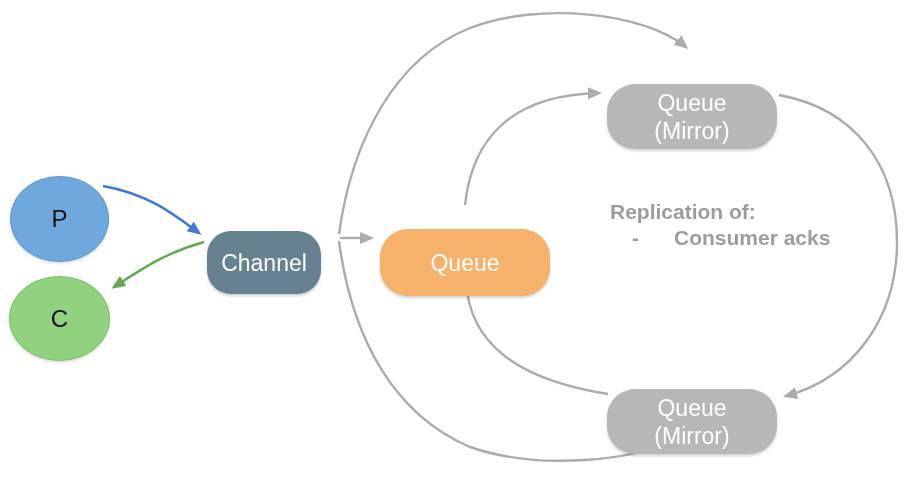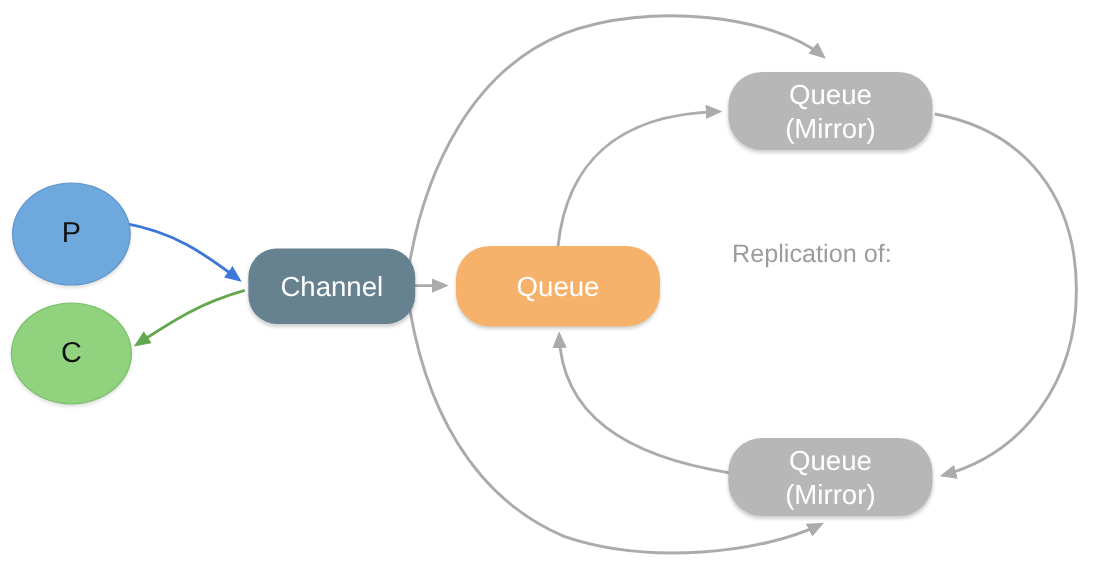--- a/index.html
+++ b/index.html
@@ -13,41 +13,41 @@
   .edge-gray{stroke:var(--arrow-gray,#ababab);}
   .edge-blue{stroke:var(--arrow-blue,#3c78d8);}
   .edge-green{stroke:var(--arrow-green,#63a84e);}
   .mk-gray{fill:var(--arrow-gray,#ababab);}
   .mk-blue{fill:var(--arrow-blue,#3c78d8);}
   .mk-green{fill:var(--arrow-green,#63a84e);}
 
   .node{
     position:absolute;z-index:2;display:flex;flex-direction:column;
     align-items:center;justify-content:center;text-align:left;
-    color:var(--node-text,#ffffff);font-size:23px;line-height:28px;
+    color:var(--node-text,#ffffff);font-size:23px;line-height:28px;margin-top:24px;
   }
   .pill{border-radius:28px;box-shadow:0 2px 3px rgba(0,0,0,0.18);}
   .ellipse{border-radius:50%;color:var(--endpoint-text,#111111);font-size:24px;
     box-shadow:0 2px 3px rgba(0,0,0,0.12);}
   .node-producer{left:10px;top:152px;width:97px;height:84px;
     background:var(--producer-fill,#6fa8dc);border:1px solid var(--producer-border,#5e96cc);}
   .node-consumer{left:9px;top:252px;width:99px;height:83px;
     background:var(--consumer-fill,#90d27e);border:1px solid var(--consumer-border,#7cc16b);}
-  .node-channel{left:207px;top:207px;width:139px;height:63px;border-radius:24px;
+  .node-channel{left:207px;top:207px;width:114px;height:63px;border-radius:24px;
     background:var(--channel-fill,#66818f);}
   .node-master{left:380px;top:205px;width:170px;height:67px;
     background:var(--master-fill,#f6b26b);}
   .node-mirror-top{left:607px;top:60px;width:170px;height:65px;
     background:var(--mirror-fill,#b7b7b7);}
   .node-mirror-bottom{left:607px;top:365px;width:170px;height:65px;
     background:var(--mirror-fill,#b7b7b7);}
 
   .annotation{
     position:absolute;z-index:2;left:610px;top:199px;
-    color:var(--annotation-text,#9c9c9c);font-size:21px;line-height:26px;
+    color:var(--annotation-text,#9c9c9c);font-size:21px;line-height:26px;font-weight:bold;
   }
   .ann-heading{white-space:nowrap;}
   .ann-bullet{white-space:nowrap;padding-left:22px;}
   .ann-bullet:first-of-type{margin-top:6px;}
   .ann-marker{display:inline-block;width:42px;}
 </style>
 </head>
 <body>
 
 <div class="canvas">
@@ -103,15 +103,18 @@
     <span>(Mirror)</span>
   </div>
 
   <div class="node pill node-mirror-bottom">
     <span>Queue</span>
     <span>(Mirror)</span>
   </div>
 
   <div class="annotation">
     <div class="ann-heading">Replication of:</div>
+    <div class="ann-bullet">
+      <span class="ann-marker">-</span><span>Consumer acks</span>
+    </div>
   </div>
 
 </div>
 
 </body></html>

